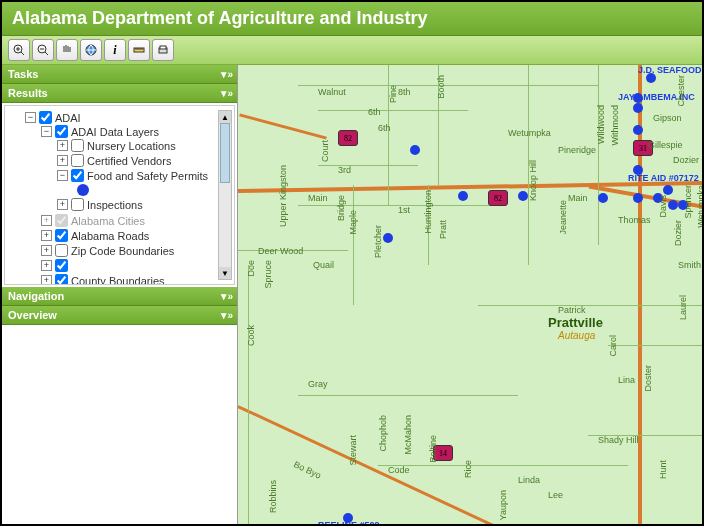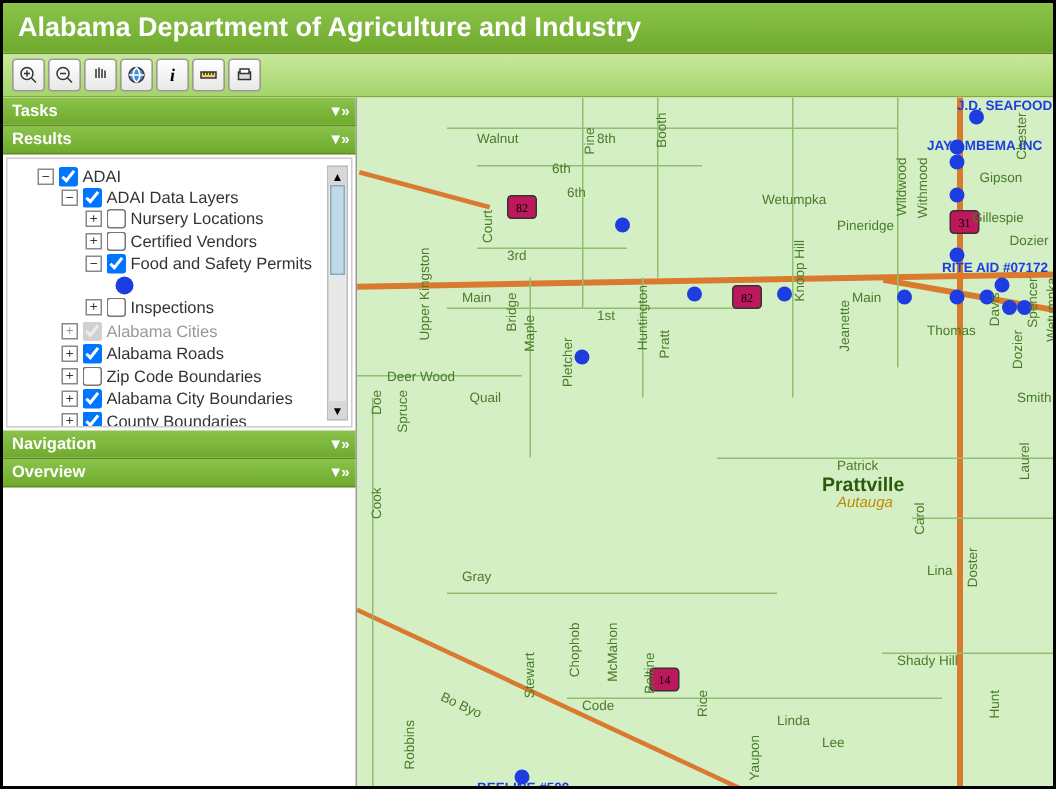--- a/index.html
+++ b/index.html
@@ -146,21 +146,20 @@
                   <span>Alabama Roads</span>
                 </li>
               <li>
                   <span class="expander">+</span>
                   <input type="checkbox" class="chk" style="">
                   <span>Zip Code Boundaries</span>
                 </li>
               <li>
                   <span class="expander">+</span>
                   <input type="checkbox" class="chk" checked="" style="">
-                  <span>Alabama City Boundaries</span>
                 </li>
               <li>
                   <span class="expander">+</span>
                   <input type="checkbox" class="chk" checked="" style="">
                   <span>County Boundaries</span>
                 </li>
             </ul>
           </li>
         </ul>
       </div>

